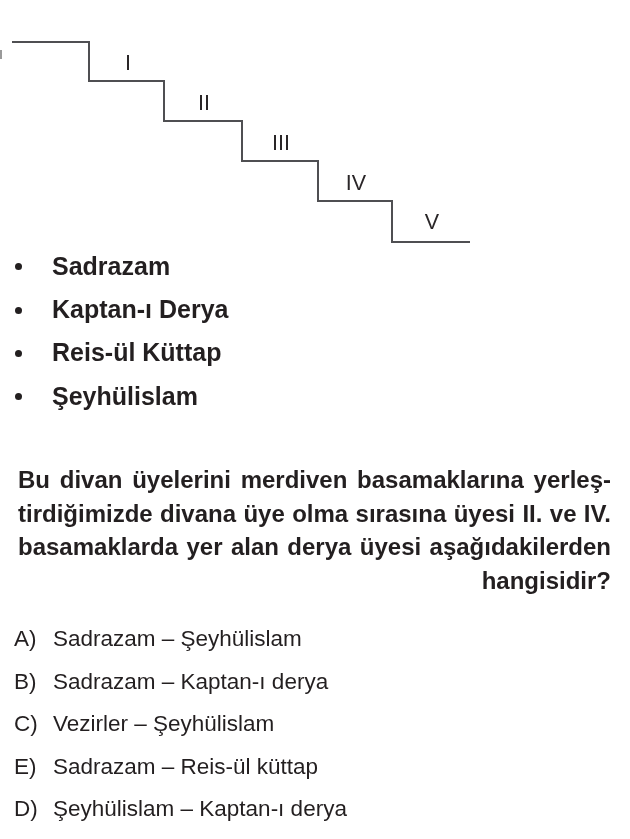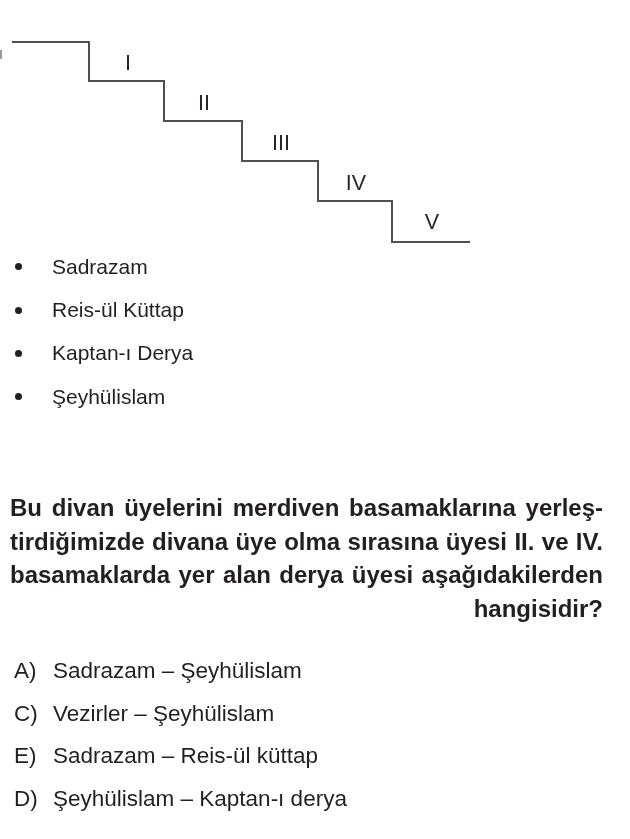--- a/index.html
+++ b/index.html
@@ -41,60 +41,59 @@
   }
 
   
   .members {
     position: absolute;
     left: 15px;
     top: 245px;
   }
   .member {
     line-height: 43.2px;
-    font-size: 21px;
+    font-size: 25px;
     white-space: nowrap;
+    font-weight: bold;
   }
   .bullet-dot {
     display: inline-block;
     width: 7px;
     height: 7px;
     border-radius: 50%;
     background: #231f20;
     vertical-align: middle;
     margin-right: 30px;
     margin-top: -3px;
   }
 
   
   .question {
     position: absolute;
-    left: 10px;
+    left: 18px;
     top: 463px;
     width: 593px;
     font-weight: bold;
     font-size: 24px;
     line-height: 33.5px;
     letter-spacing: 0;
-    margin-top: 28px;
   }
   .qline.j {
     text-align: justify;
     text-align-last: justify;
   }
   .qline.last {
     text-align: right;
   }
 
   
   .options {
     position: absolute;
     left: 14px;
     top: 618px;
-    margin-top: 32px;
   }
   .option {
     line-height: 42.5px;
     font-size: 22.5px;
     white-space: nowrap;
   }
   .option-letter {
     display: inline-block;
     width: 39px;
   }
@@ -110,32 +109,33 @@
     <polyline points="12,42 89,42 89,81 164,81 164,121 242,121 242,161 318,161 318,201 392,201 392,242 470,242" fill="none" stroke="#4f4f52" stroke-width="2"></polyline>
     <text x="128" y="70" text-anchor="middle">I</text>
     <text x="204" y="110" text-anchor="middle">II</text>
     <text x="281" y="150" text-anchor="middle">III</text>
     <text x="356" y="190" text-anchor="middle">IV</text>
     <text x="432" y="229" text-anchor="middle">V</text>
   </svg>
 
   <div class="members">
     <div class="member"><span class="bullet-dot"></span><span>Sadrazam</span></div>
+    <div class="member"><span class="bullet-dot"></span><span>Kaptan-ı Derya</span></div>
     <div class="member"><span class="bullet-dot"></span><span>Reis-ül Küttap</span></div>
-    <div class="member"><span class="bullet-dot"></span><span>Kaptan-ı Derya</span></div>
     <div class="member"><span class="bullet-dot"></span><span>Şeyhülislam</span></div>
   </div>
 
   <div class="question">
     <div class="qline j">Bu divan üyelerini merdiven basamaklarına yerleş-</div>
     <div class="qline j">tirdiğimizde divana üye olma sırasına üyesi II. ve IV.</div>
     <div class="qline j">basamaklarda yer alan derya üyesi aşağıdakilerden</div>
     <div class="qline last">hangisidir?</div>
   </div>
 
   <div class="options">
     <div class="option"><span class="option-letter">A)</span><span>Sadrazam – Şeyhülislam</span></div>
+    <div class="option"><span class="option-letter">B)</span><span>Sadrazam – Kaptan-ı derya</span></div>
     <div class="option"><span class="option-letter">C)</span><span>Vezirler – Şeyhülislam</span></div>
     <div class="option"><span class="option-letter">E)</span><span>Sadrazam – Reis-ül küttap</span></div>
     <div class="option"><span class="option-letter">D)</span><span>Şeyhülislam – Kaptan-ı derya</span></div>
   </div>
 
 </div>
 
 </body></html>

